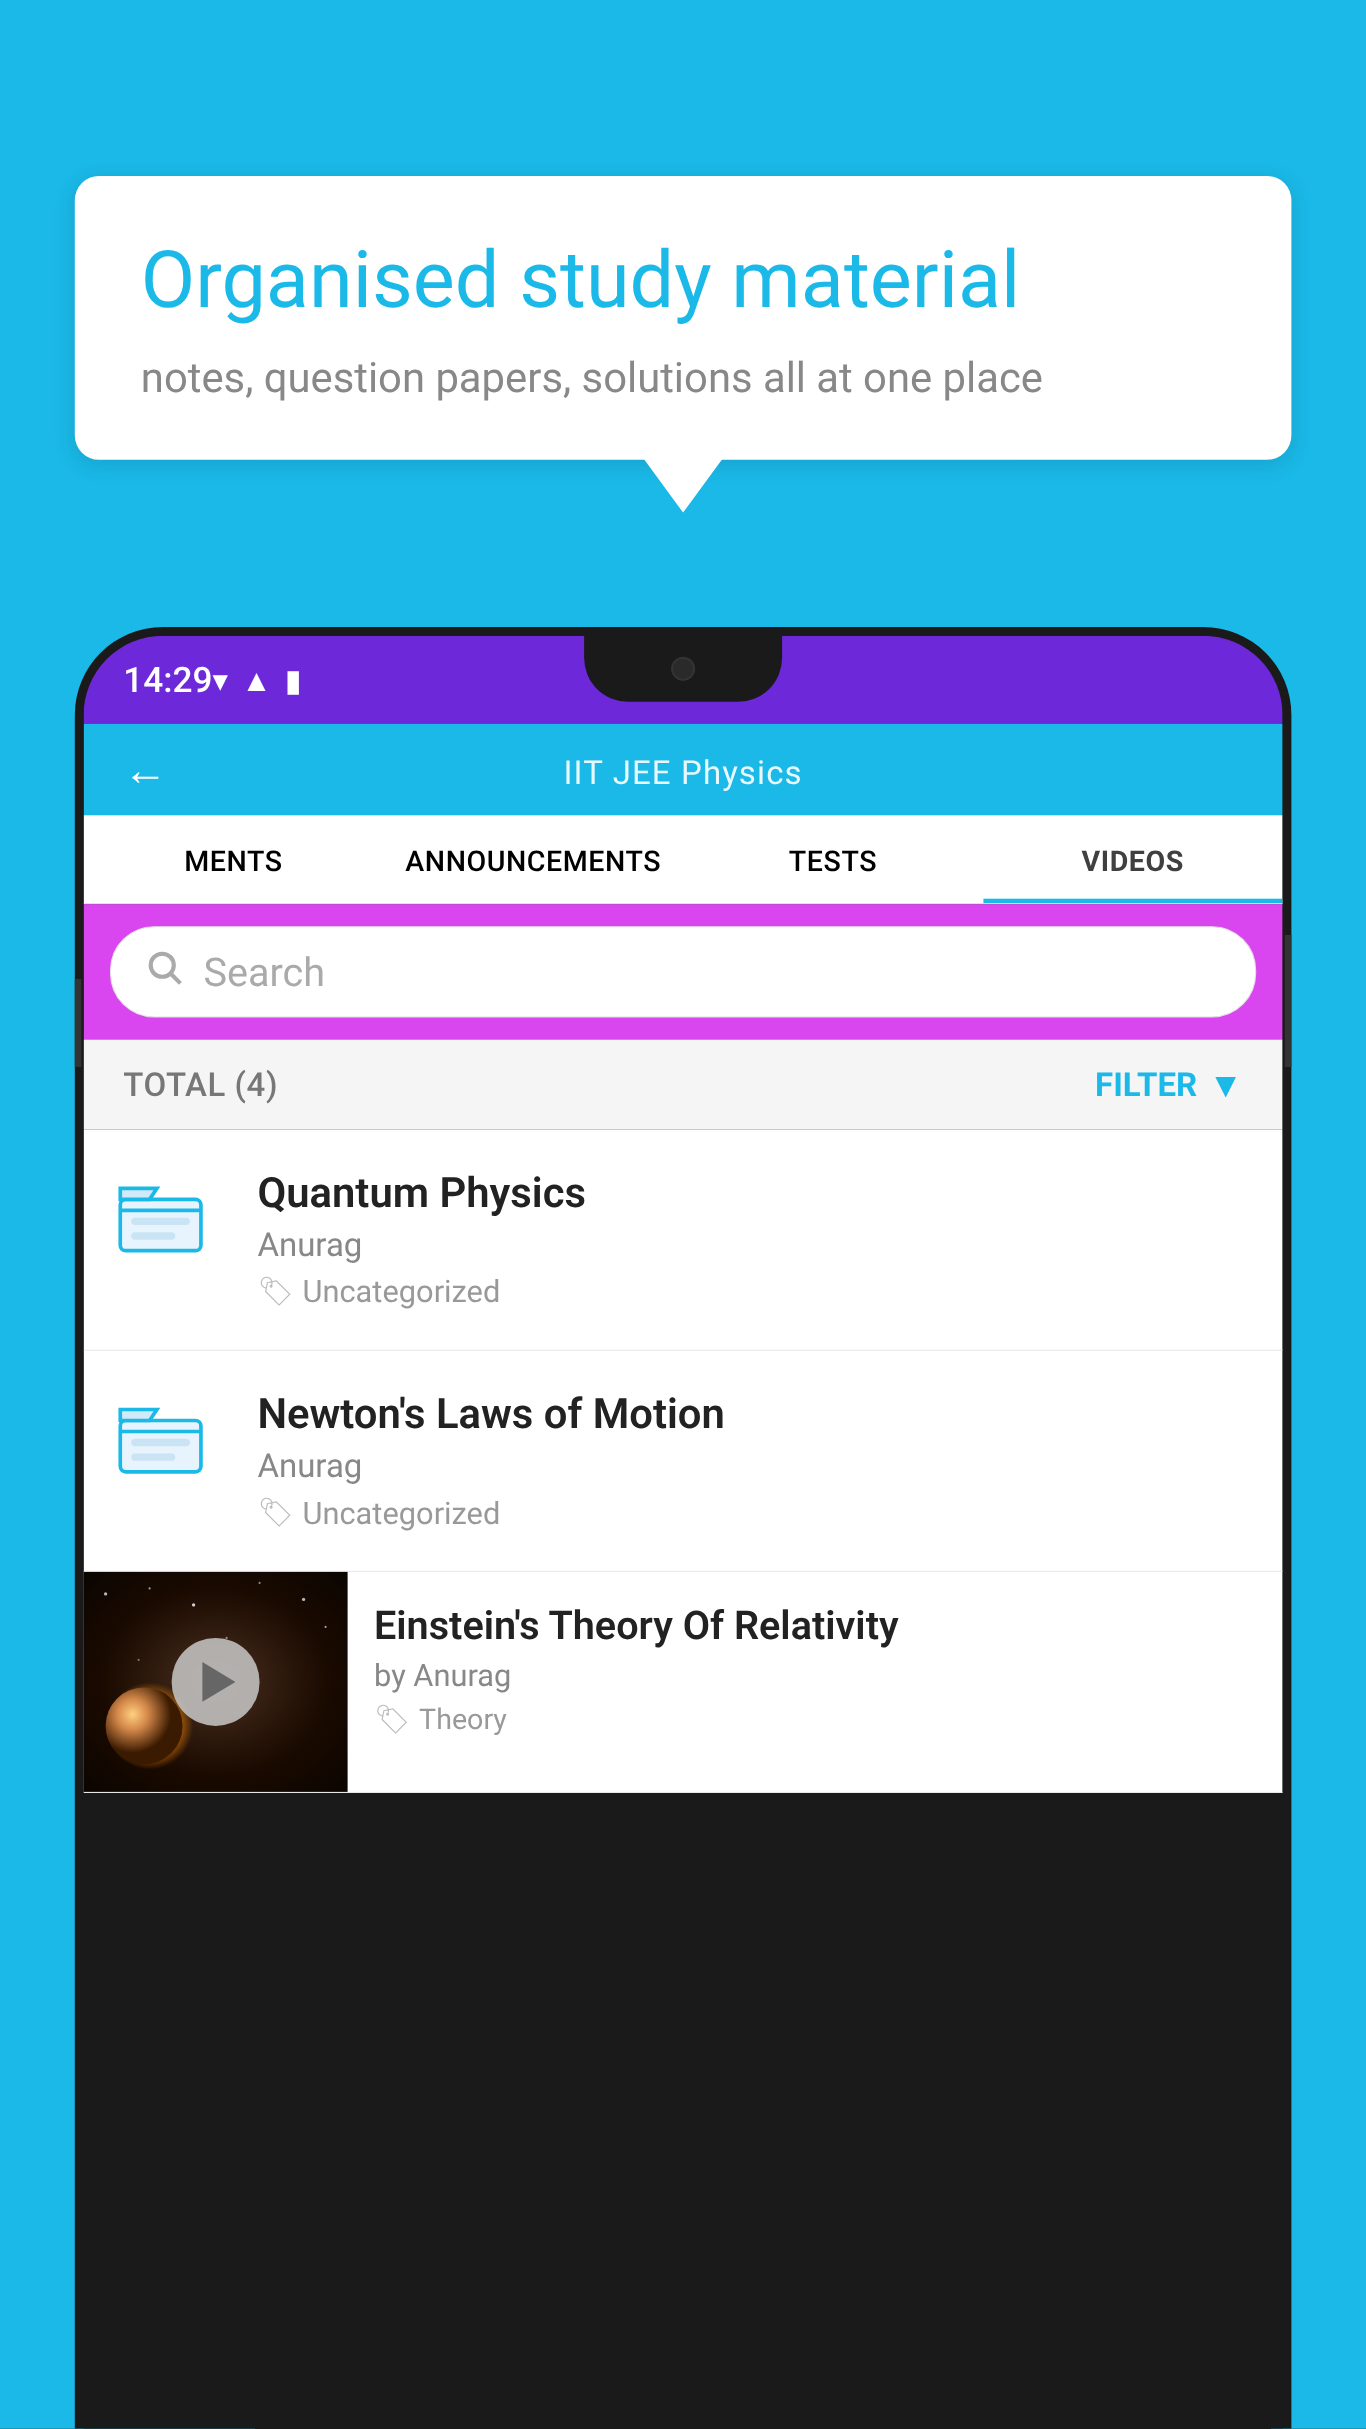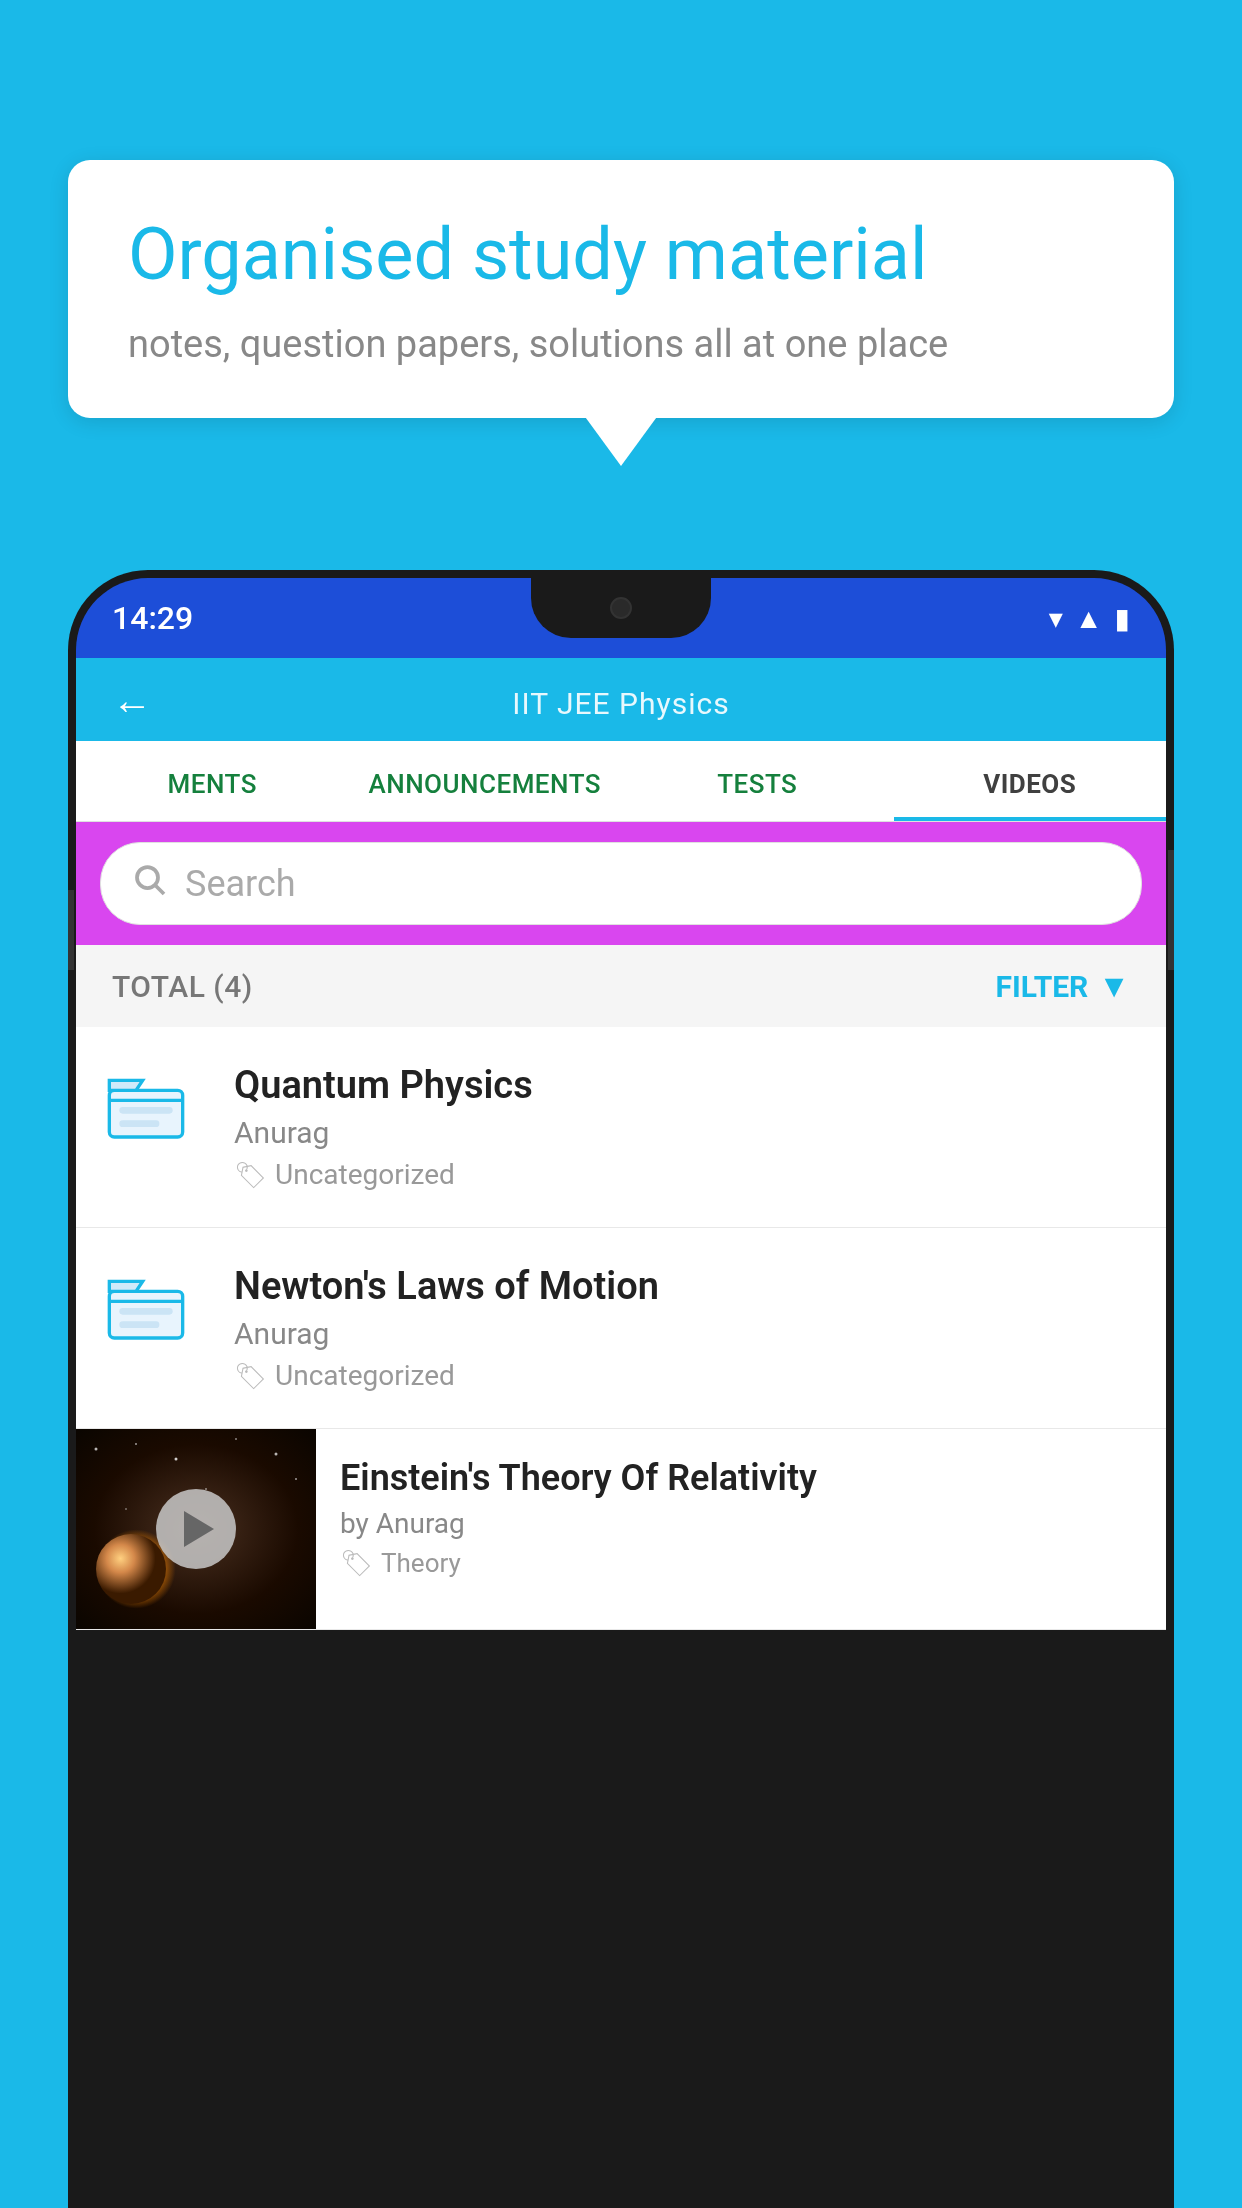--- a/index.html
+++ b/index.html
@@ -70,25 +70,24 @@
       left: 8px;
       right: 8px;
       bottom: 0;
       background: #1a1a1a;
       border-radius: 72px 72px 0 0;
       overflow: hidden;
     }
 
     
     .status-bar {
-      background: #1d4ed8;
+      background: #6d28d9;
       height: 80px;
       display: flex;
       align-items: center;
-      justify-content: space-between;
       padding: 0 36px;
       position: relative;
     }
 
     .status-time {
       color: white;
       font-size: 32px;
       font-weight: 500;
     }
 
@@ -167,21 +166,21 @@
       display: flex;
       border-bottom: 1px solid #e0e0e0;
     }
 
     .tab {
       flex: 1;
       text-align: center;
       padding: 28px 8px 22px;
       font-size: 26px;
       font-weight: 500;
-      color: #15803d;
+      color: #000000;
       letter-spacing: 0.5px;
       position: relative;
       cursor: pointer;
     }
 
     .tab.active {
       color: #404040;
       font-weight: 700;
     }
 

